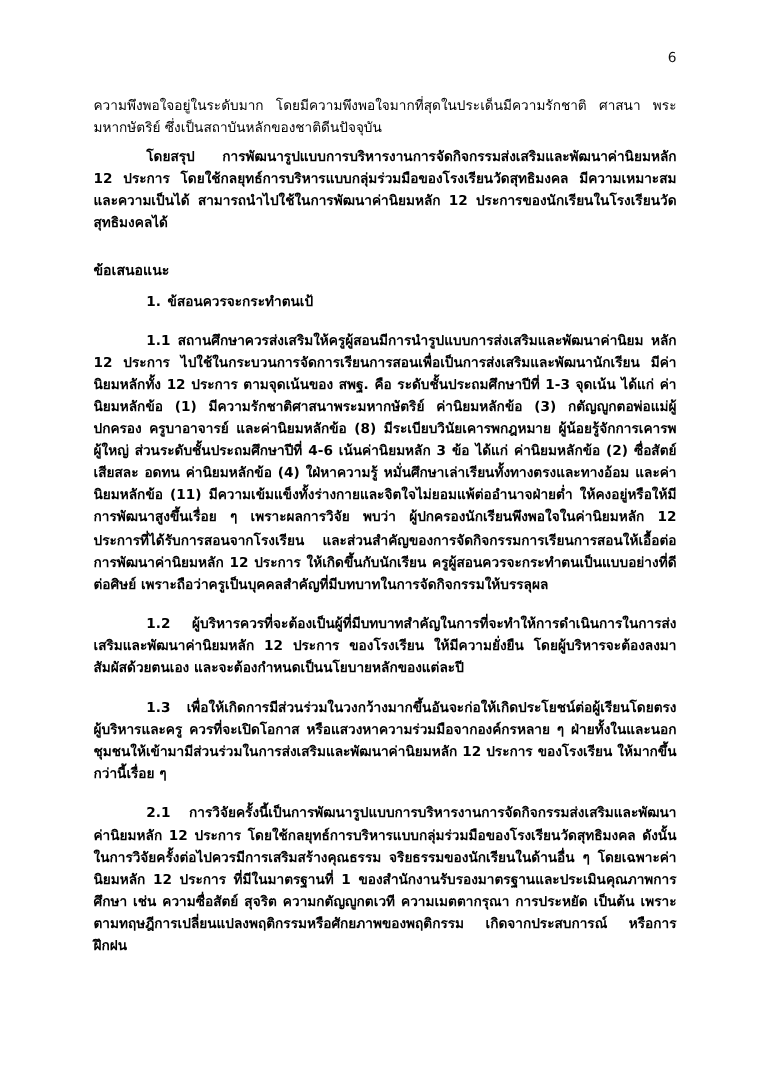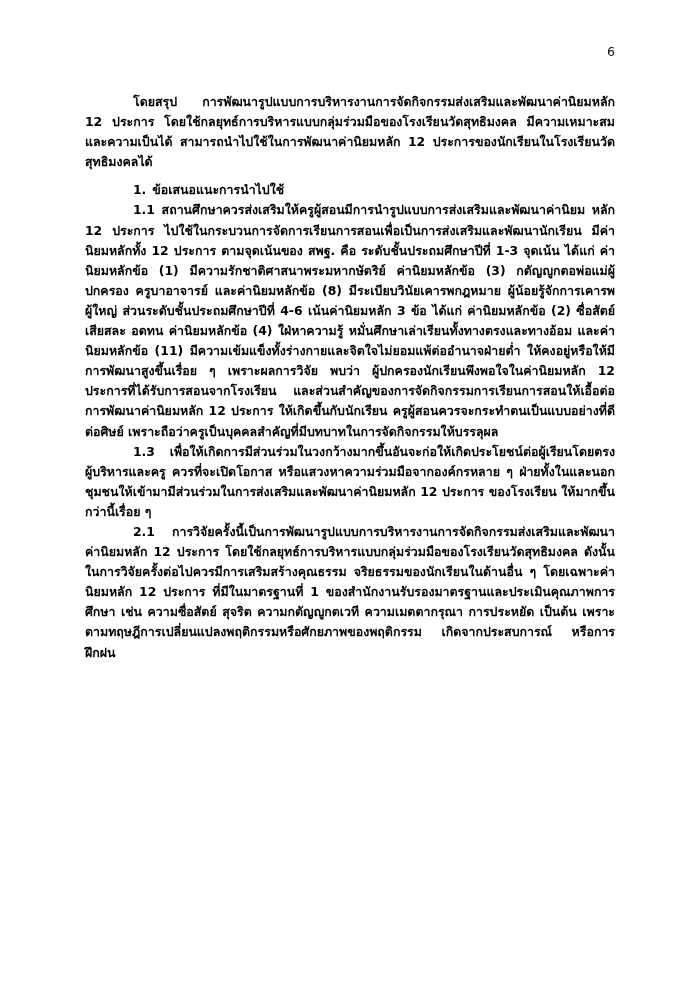--- a/index.html
+++ b/index.html
@@ -60,45 +60,48 @@
     font-weight: bold;
     margin-top: 8px;
     padding-left: 48px;
     line-height: 1.62;
   }
   .list-item .num {
     display: inline-block;
     margin-right: 6px;
   }
   .para-block {
-    margin-top: 0;
+    margin-top: 16px;
   }
   .spacer-sm { height: 6px; }
 </style>
 </head>
 <body>
 
 <div class="page">
 
   <div class="page-number">6</div>
 
   <div class="content">
 
+    <p class="indent-none">ความพึงพอใจอยู่ในระดับมาก โดยมีความพึงพอใจมากที่สุดในประเด็นมีความรักชาติ ศาสนา พระมหากษัตริย์ ซึ่งเป็นสถาบันหลักของชาติดีนปัจจุบัน</p>
 
     <div class="spacer-sm"></div>
 
     <p class="indent-first">โดยสรุป การพัฒนารูปแบบการบริหารงานการจัดกิจกรรมส่งเสริมและพัฒนาค่านิยมหลัก 12 ประการ โดยใช้กลยุทธ์การบริหารแบบกลุ่มร่วมมือของโรงเรียนวัดสุทธิมงคล มีความเหมาะสมและความเป็นได้ สามารถนำไปใช้ในการพัฒนาค่านิยมหลัก 12 ประการของนักเรียนในโรงเรียนวัดสุทธิมงคลได้</p>
 
+    <div class="heading">ข้อเสนอแนะ</div>
 
     <div class="list-item">
-      <span class="num">1.</span><span>ข้อเสนอแนะการนำไปใช้</span>
+      <span class="num">1.</span><span>ข้สอนควรจะกระทำตนเป้</span>
     </div>
 
     <p class="indent-first para-block">1.1  สถานศึกษาควรส่งเสริมให้ครูผู้สอนมีการนำรูปแบบการส่งเสริมและพัฒนาค่านิยม หลัก 12 ประการ ไปใช้ในกระบวนการจัดการเรียนการสอนเพื่อเป็นการส่งเสริมและพัฒนานักเรียน มีค่านิยมหลักทั้ง 12 ประการ ตามจุดเน้นของ สพฐ. คือ ระดับชั้นประถมศึกษาปีที่ 1-3 จุดเน้น ได้แก่ ค่านิยมหลักข้อ (1) มีความรักชาติศาสนาพระมหากษัตริย์ ค่านิยมหลักข้อ (3) กตัญญูกตอพ่อแม่ผู้ปกครอง ครูบาอาจารย์ และค่านิยมหลักข้อ (8) มีระเบียบวินัยเคารพกฎหมาย ผู้น้อยรู้จักการเคารพผู้ใหญ่ ส่วนระดับชั้นประถมศึกษาปีที่ 4-6 เน้นค่านิยมหลัก 3 ข้อ ได้แก่ ค่านิยมหลักข้อ (2) ซื่อสัตย์ เสียสละ อดทน ค่านิยมหลักข้อ (4) ใฝ่หาความรู้ หมั่นศึกษาเล่าเรียนทั้งทางตรงและทางอ้อม และค่านิยมหลักข้อ (11) มีความเข้มแข็งทั้งร่างกายและจิตใจไม่ยอมแพ้ต่ออำนาจฝ่ายต่ำ ให้คงอยู่หรือให้มีการพัฒนาสูงขึ้นเรื่อย ๆ เพราะผลการวิจัย พบว่า ผู้ปกครองนักเรียนพึงพอใจในค่านิยมหลัก 12 ประการที่ได้รับการสอนจากโรงเรียน และส่วนสำคัญของการจัดกิจกรรมการเรียนการสอนให้เอื้อต่อการพัฒนาค่านิยมหลัก 12 ประการ ให้เกิดขึ้นกับนักเรียน ครูผู้สอนควรจะกระทำตนเป็นแบบอย่างที่ดีต่อศิษย์ เพราะถือว่าครูเป็นบุคคลสำคัญที่มีบทบาทในการจัดกิจกรรมให้บรรลุผล</p>
 
+    <p class="indent-first para-block">1.2  ผู้บริหารควรที่จะต้องเป็นผู้ที่มีบทบาทสำคัญในการที่จะทำให้การดำเนินการในการส่งเสริมและพัฒนาค่านิยมหลัก 12 ประการ ของโรงเรียน ให้มีความยั่งยืน โดยผู้บริหารจะต้องลงมาสัมผัสด้วยตนเอง และจะต้องกำหนดเป็นนโยบายหลักของแต่ละปี</p>
 
     <p class="indent-first para-block">1.3  เพื่อให้เกิดการมีส่วนร่วมในวงกว้างมากขึ้นอันจะก่อให้เกิดประโยชน์ต่อผู้เรียนโดยตรง ผู้บริหารและครู ควรที่จะเปิดโอกาส หรือแสวงหาความร่วมมือจากองค์กรหลาย ๆ ฝ่ายทั้งในและนอกชุมชนให้เข้ามามีส่วนร่วมในการส่งเสริมและพัฒนาค่านิยมหลัก 12 ประการ ของโรงเรียน ให้มากขึ้นกว่านี้เรื่อย ๆ</p>
 
 
     <p class="indent-first para-block">2.1  การวิจัยครั้งนี้เป็นการพัฒนารูปแบบการบริหารงานการจัดกิจกรรมส่งเสริมและพัฒนาค่านิยมหลัก 12 ประการ โดยใช้กลยุทธ์การบริหารแบบกลุ่มร่วมมือของโรงเรียนวัดสุทธิมงคล ดังนั้นในการวิจัยครั้งต่อไปควรมีการเสริมสร้างคุณธรรม จริยธรรมของนักเรียนในด้านอื่น ๆ โดยเฉพาะค่านิยมหลัก 12 ประการ ที่มีในมาตรฐานที่ 1 ของสำนักงานรับรองมาตรฐานและประเมินคุณภาพการศึกษา เช่น ความซื่อสัตย์ สุจริต ความกตัญญูกตเวที ความเมตตากรุณา การประหยัด เป็นต้น เพราะตามทฤษฎีการเปลี่ยนแปลงพฤติกรรมหรือศักยภาพของพฤติกรรม เกิดจากประสบการณ์ หรือการฝึกฝน</p>
 
   </div>
 </div>
 
 </body></html>

